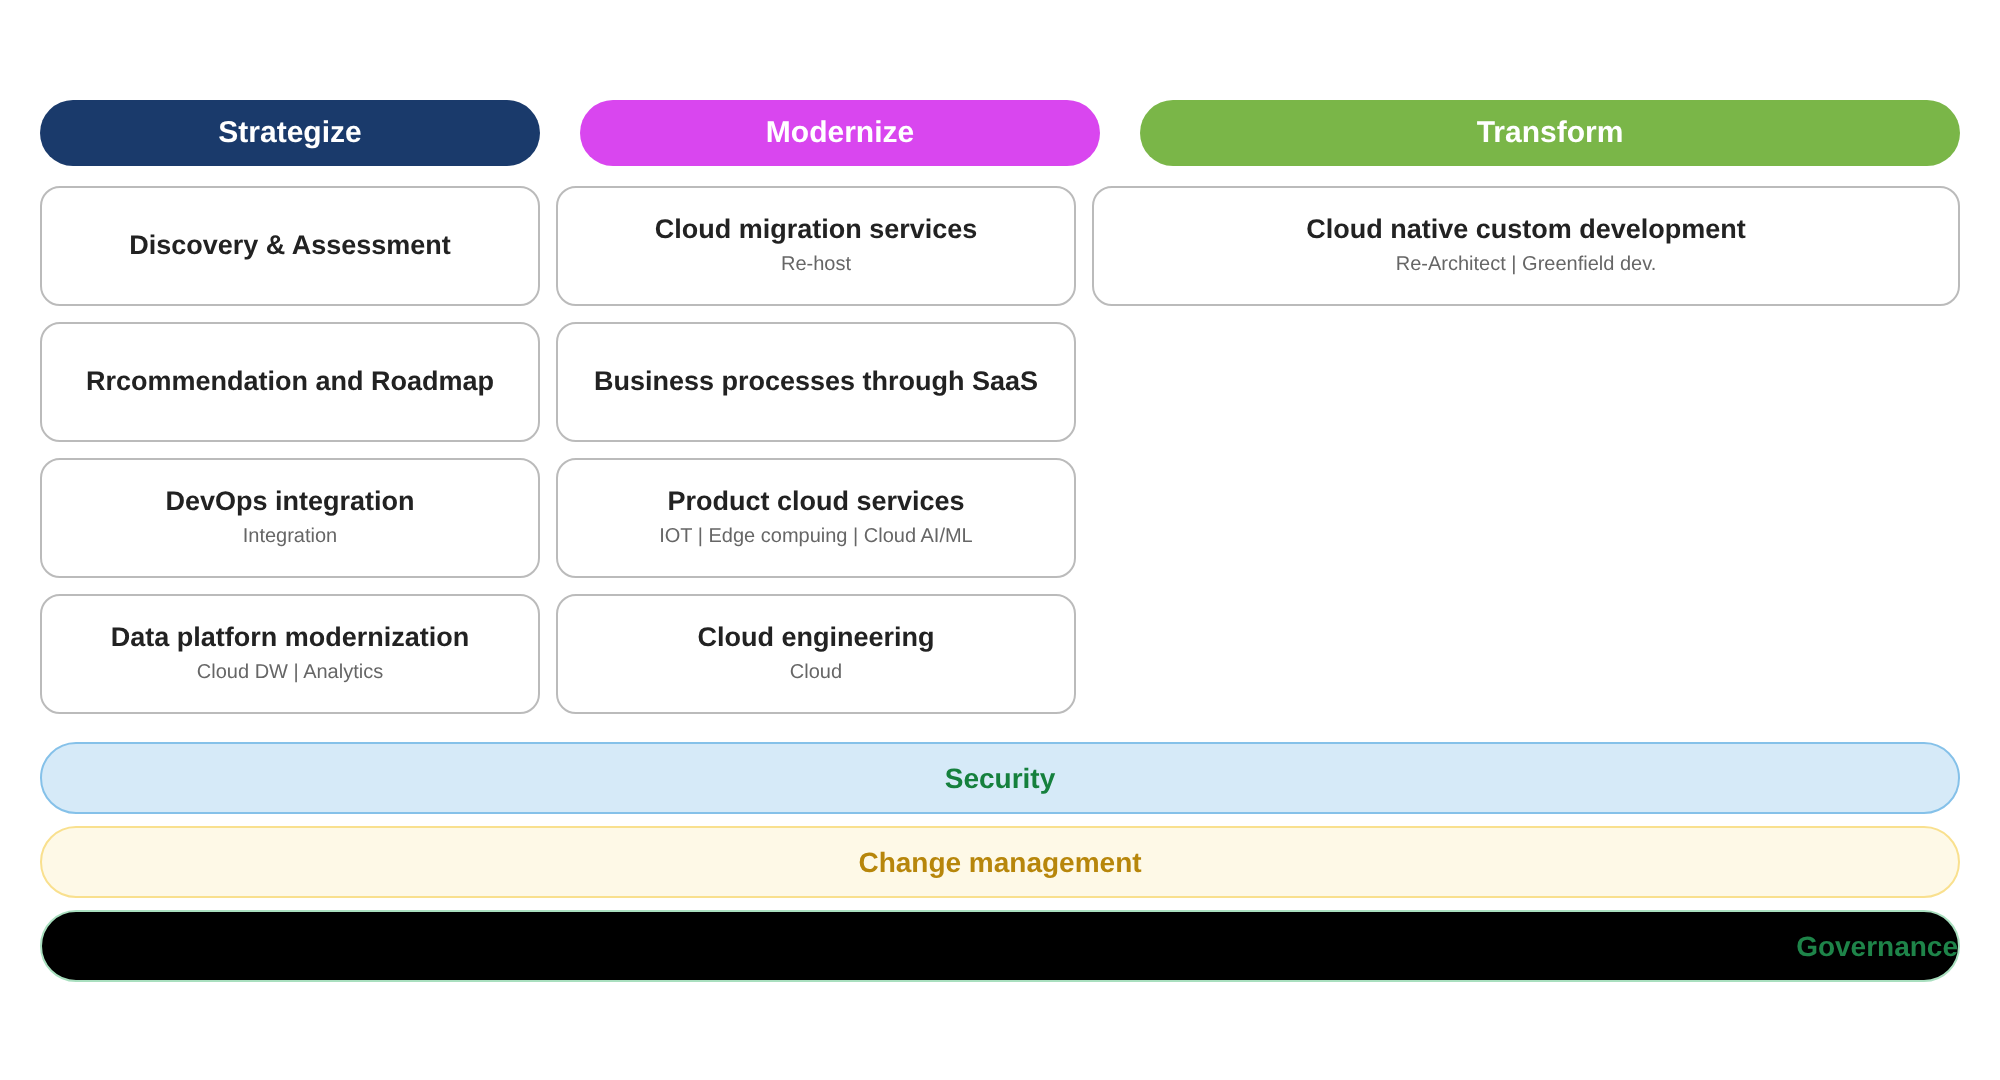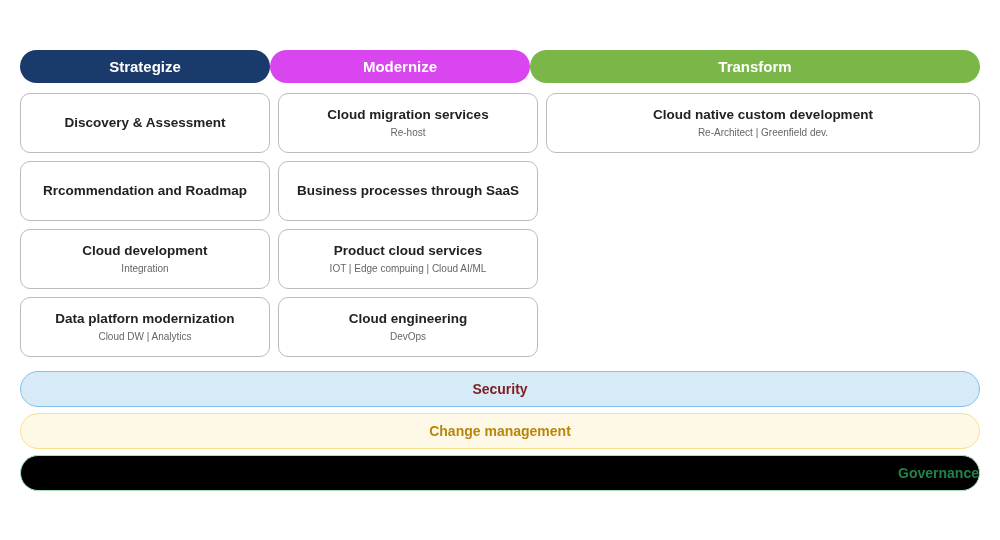--- a/index.html
+++ b/index.html
@@ -15,21 +15,21 @@
     }
     .main-container {
       width: 960px;
       padding: 10px 0;
     }
 
     
     .columns-header {
       display: grid;
       grid-template-columns: 250px 260px 1fr;
-      gap: 0;
+      gap: 20px;
       margin-bottom: 10px;
     }
     .col-header {
       border-radius: 22px 22px 0 0;
       padding: 8px 12px;
       text-align: center;
       font-weight: bold;
       font-size: 15px;
       color: #fff;
     }
@@ -85,21 +85,21 @@
     .bar {
       border-radius: 22px;
       padding: 9px 0;
       text-align: center;
       font-weight: bold;
       font-size: 14px;
     }
     .bar.security {
       background: #d6eaf8;
       border: 1.5px solid #85c1e9;
-      color: #7f1d1d;
+      color: #15803d;
     }
     .bar.change-mgmt {
       background: #fef9e7;
       border: 1.5px solid #f9e08e;
       color: #b7860b;
     }
     .bar.governance {
       background: #000000;
       border: 1.5px solid #a9dfbf;
       color: #1e8449;
@@ -136,35 +136,35 @@
         <div class="subtitle">Re-Architect | Greenfield dev.</div>
       </div>
       <div class="cell">
         <div class="title">Rrcommendation and Roadmap</div>
       </div>
       <div class="cell">
         <div class="title">Business processes through SaaS</div>
       </div>
       <div class="cell empty"></div>
       <div class="cell">
-        <div class="title">Cloud development</div>
+        <div class="title">DevOps integration</div>
         <div class="subtitle">Integration</div>
       </div>
       <div class="cell">
         <div class="title">Product cloud services</div>
         <div class="subtitle">IOT | Edge compuing | Cloud AI/ML</div>
       </div>
       <div class="cell empty"></div>
       <div class="cell">
         <div class="title">Data platforn modernization</div>
         <div class="subtitle">Cloud DW | Analytics</div>
       </div>
       <div class="cell">
         <div class="title">Cloud engineering</div>
-        <div class="subtitle">DevOps</div>
+        <div class="subtitle">Cloud</div>
       </div>
     </div>
 
   <div class="bottom-bars" id="bottom-bars">
   <div class="bar security">Security</div>
       <div class="bar change-mgmt">Change management</div>
       <div class="bar governance">Governance</div>
     </div>
 
 </div>

